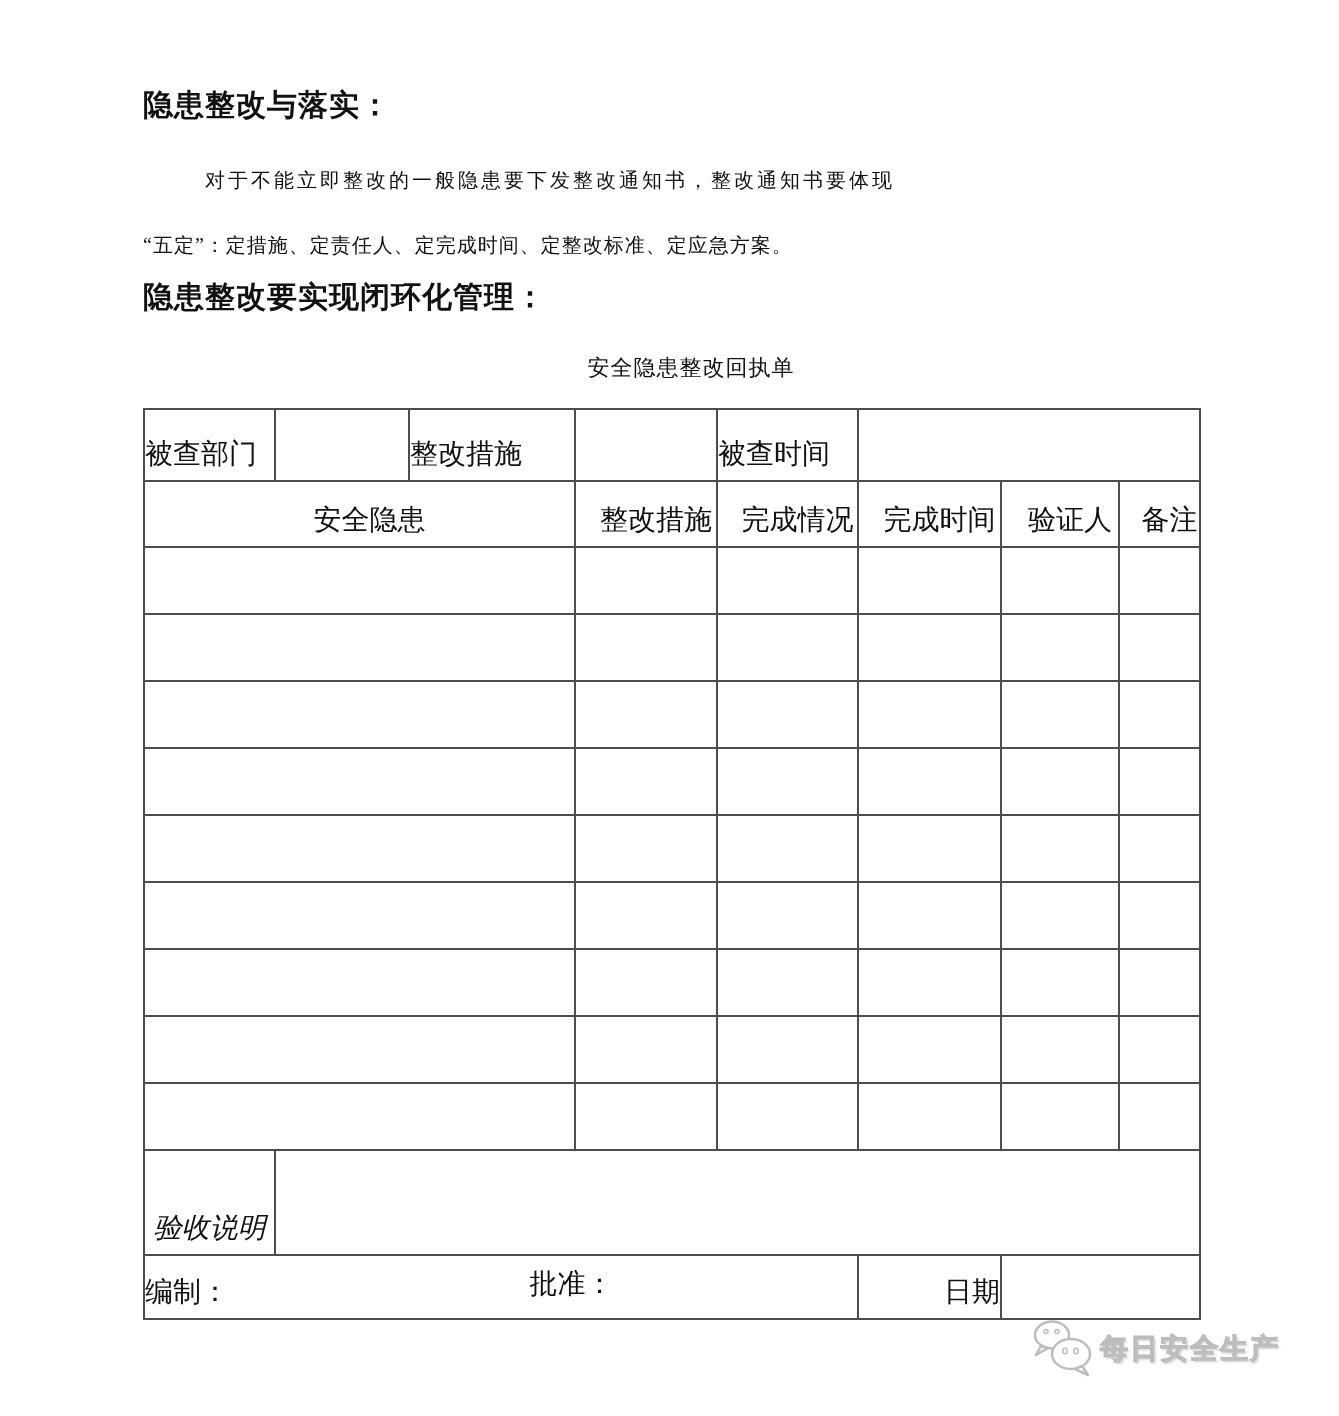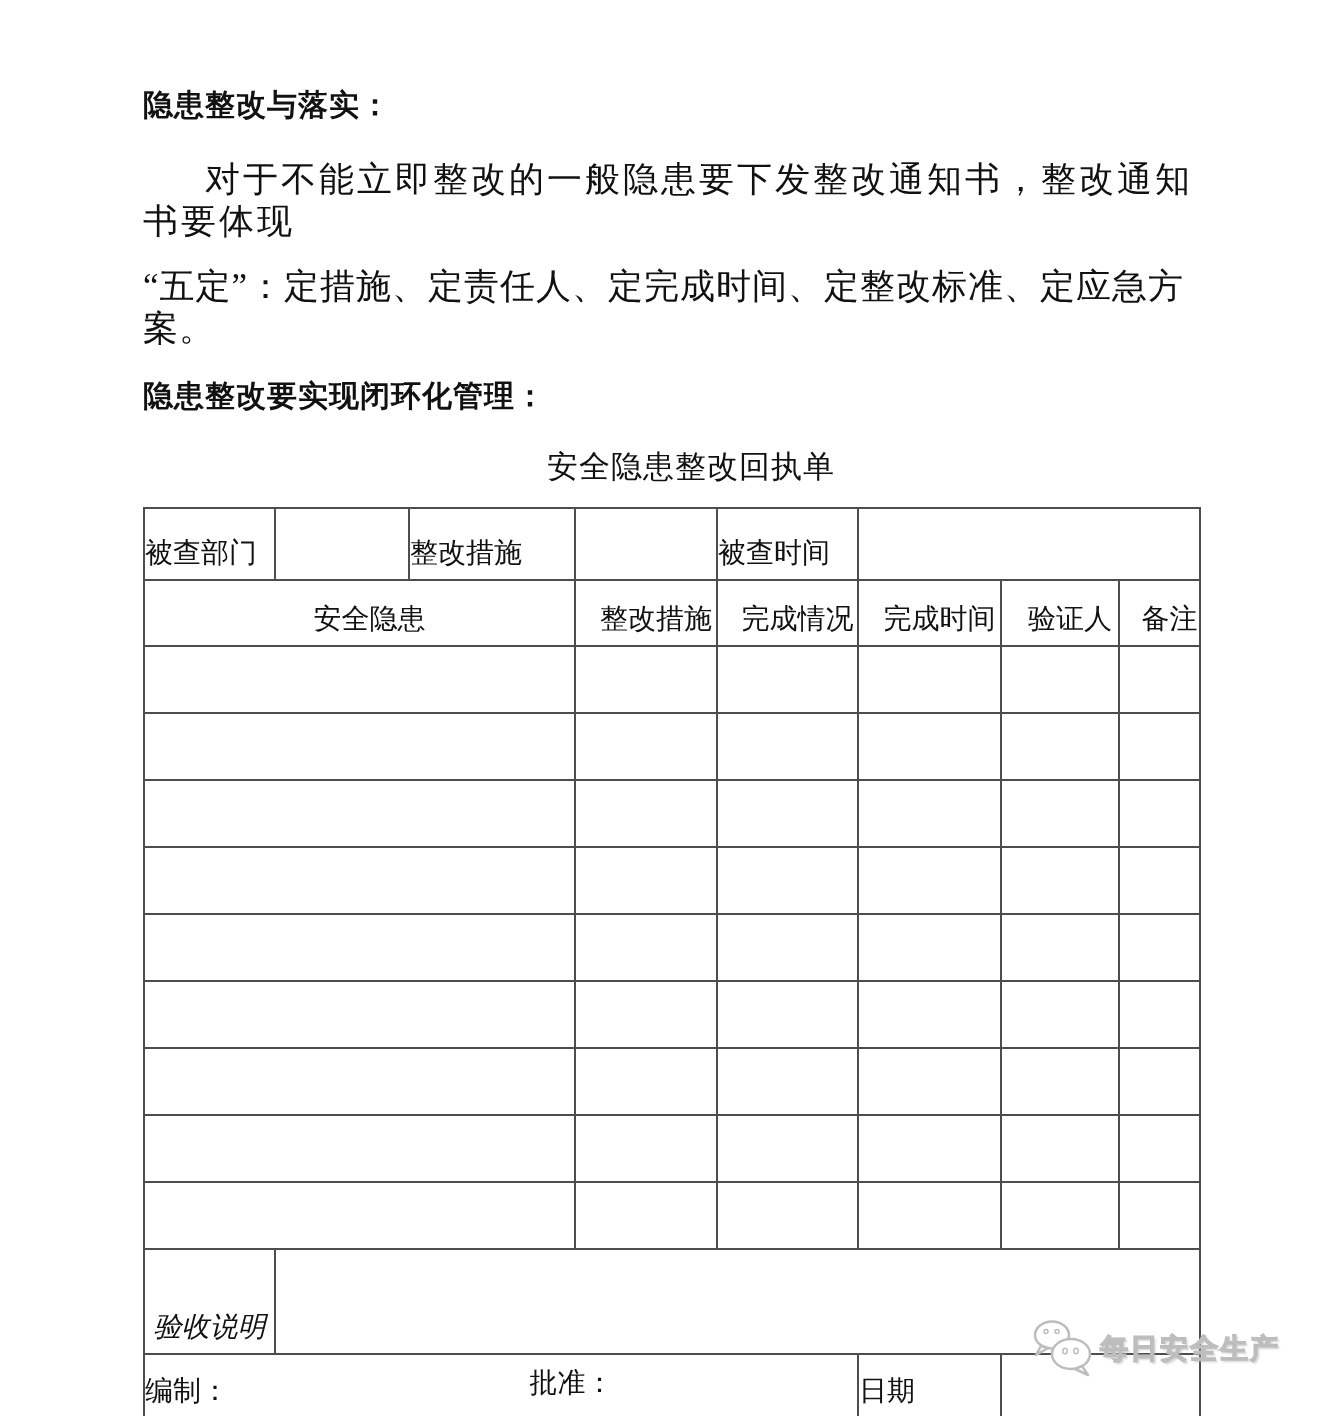--- a/index.html
+++ b/index.html
@@ -11,26 +11,26 @@
     overflow: hidden;
     font-family: "Liberation Serif", "DejaVu Serif", serif;
     color: #111111;
   }
   .content { position: absolute; left: 143px; top: 84px; width: 1056px; }
 
   .doc-heading {
     font-size: 30px; font-weight: 700;
     line-height: 42px; letter-spacing: 1px;
   }
-  .para-line { font-size: 35px; line-height: 42px; }
+  .para-line { font-size: 20px; line-height: 42px; }
   .line1 { margin-top: 33px; text-indent: 62px; letter-spacing: 3px; }
   .line2 { margin-top: 23px; letter-spacing: 1px; }
-  .heading2 { margin-top: 25px; }
+  .heading2 { margin-top: 10px; }
   .table-title {
-    margin-top: 28px; font-size: 31px; line-height: 44px;
+    margin-top: 28px; font-size: 22px; line-height: 44px;
     text-align: center; text-indent: 40px; letter-spacing: 1px;
   }
 
   table.receipt {
     border-collapse: collapse; table-layout: fixed;
     width: 1056px; margin-top: 18px;
   }
   .receipt td {
     border: 2px solid #4d4d4d;
     font-size: 28px;
@@ -42,21 +42,21 @@
   .center { text-align: center; }
 
   .info-row td { height: 72px; }
   .header-row td { height: 66px; padding-left: 20px; }
   .empty-row td { height: 67px; }
   .acceptance-row td { height: 105px; font-style: italic; }
   .acceptance-label-cell { vertical-align: middle; text-align: center; padding-bottom: 0; }
   .footer-row td { height: 64px; }
   .footer-left { position: relative; padding-left: 6px; }
   .approved-label { position: absolute; left: 54%; bottom: 15px; }
-  .date-cell { text-align: left; }
+  .date-cell { text-align: right; }
 
   .watermark {
     position: absolute; left: 1030px; top: 1318px;
     display: flex; align-items: center; gap: 6px;
     pointer-events: none; z-index: 5;
   }
   .wm-text {
     font-family: "Liberation Sans", "DejaVu Sans", sans-serif;
     font-weight: 700; font-size: 28px; letter-spacing: 2px;
     color: #ffffff;

